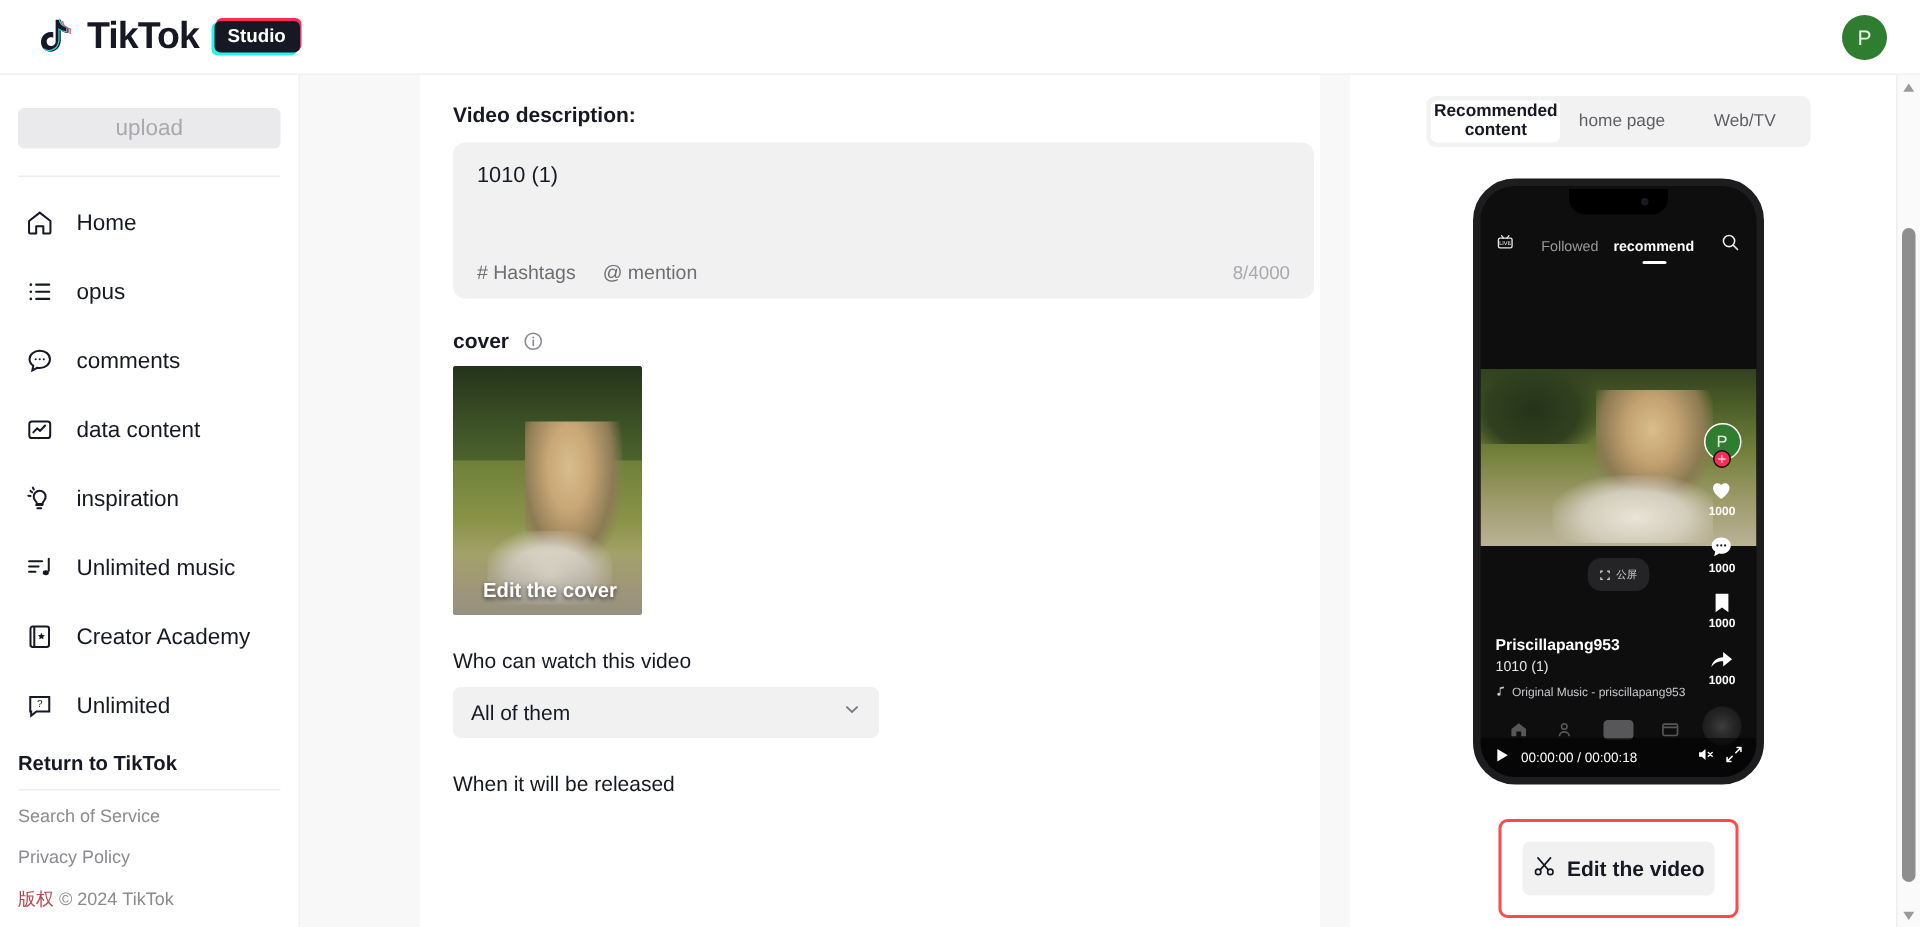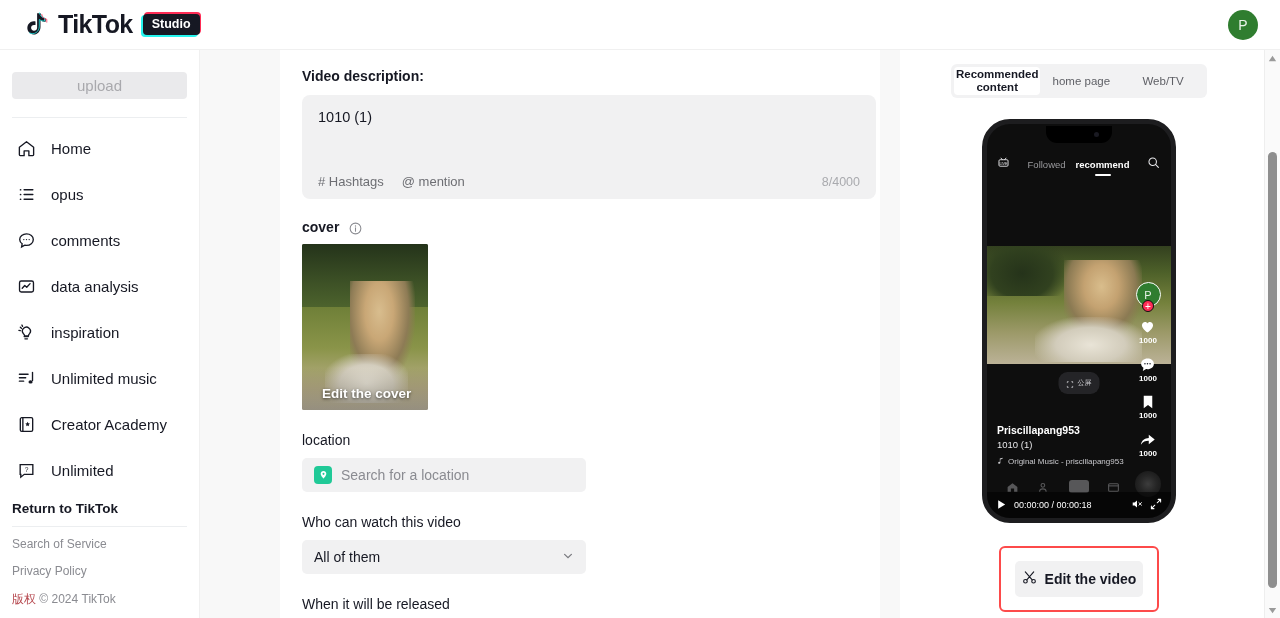--- a/index.html
+++ b/index.html
@@ -340,21 +340,21 @@
           <span>comments</span>
         </div>
 
         <div class="nav-item">
           <span class="ic">
             <svg viewBox="0 0 24 24" fill="none" stroke="#161823" stroke-width="1.7" stroke-linejoin="round">
                 <rect x="3.2" y="5" width="17.6" height="14" rx="2.2"></rect>
                 <path d="M6.6 14.2l3.2-3.4 2.5 2.2 4.2-4.6" stroke-linecap="round"></path>
               </svg>
           </span>
-          <span>data analysis</span>
+          <span>data content</span>
         </div>
 
         <div class="nav-item">
           <span class="ic">
             <svg viewBox="0 0 24 24" fill="none" stroke="#161823" stroke-width="1.7" stroke-linecap="round">
                 <path d="M9 17.2h5.2M10 20h3.2"></path>
                 <path d="M8.2 13.6a5 5 0 1 1 7.6-.2c-.9 1-1.3 1.9-1.4 3H9.6c-.1-1.1-.5-1.9-1.4-2.8z"></path>
                 <path d="M4.2 5.4l1.4 1.2M6.2 2.6l.8 1.6M2.4 9.4l1.8.2"></path>
               </svg>
           </span>
@@ -427,32 +427,20 @@
           </span>
         </div>
         <div class="cover-thumb">
           <div class="sky"></div>
           <div class="grass"></div>
           <div class="subj"></div>
           <div class="dress"></div>
           <div class="cover-cap">Edit the cover</div>
         </div>
 
-        <div class="sec-gap">
-          <div class="label-light">location</div>
-          <div class="field">
-            <span class="pin">
-              <svg viewBox="0 0 16 16" width="11" height="11">
-                  <path d="M8 1.6c-2.3 0-4.1 1.8-4.1 4 0 3 4.1 7 4.1 7s4.1-4 4.1-7c0-2.2-1.8-4-4.1-4z" fill="#fff"></path>
-                  <circle cx="8" cy="5.6" r="1.5" fill="#20c997"></circle>
-                </svg>
-            </span>
-            <span class="field-placeholder">Search for a location</span>
-          </div>
-        </div>
 
         <div class="sec-gap">
           <div class="label-light">Who can watch this video</div>
           <div class="field">
             <span class="field-value">All of them</span>
             <span class="chev">
               <svg width="12" height="12" viewBox="0 0 12 12" fill="none" stroke="#7a7b80" stroke-width="1.3" stroke-linecap="round">
                   <path d="M2.6 4.4 6 7.6l3.4-3.2"></path>
                 </svg>
             </span>

